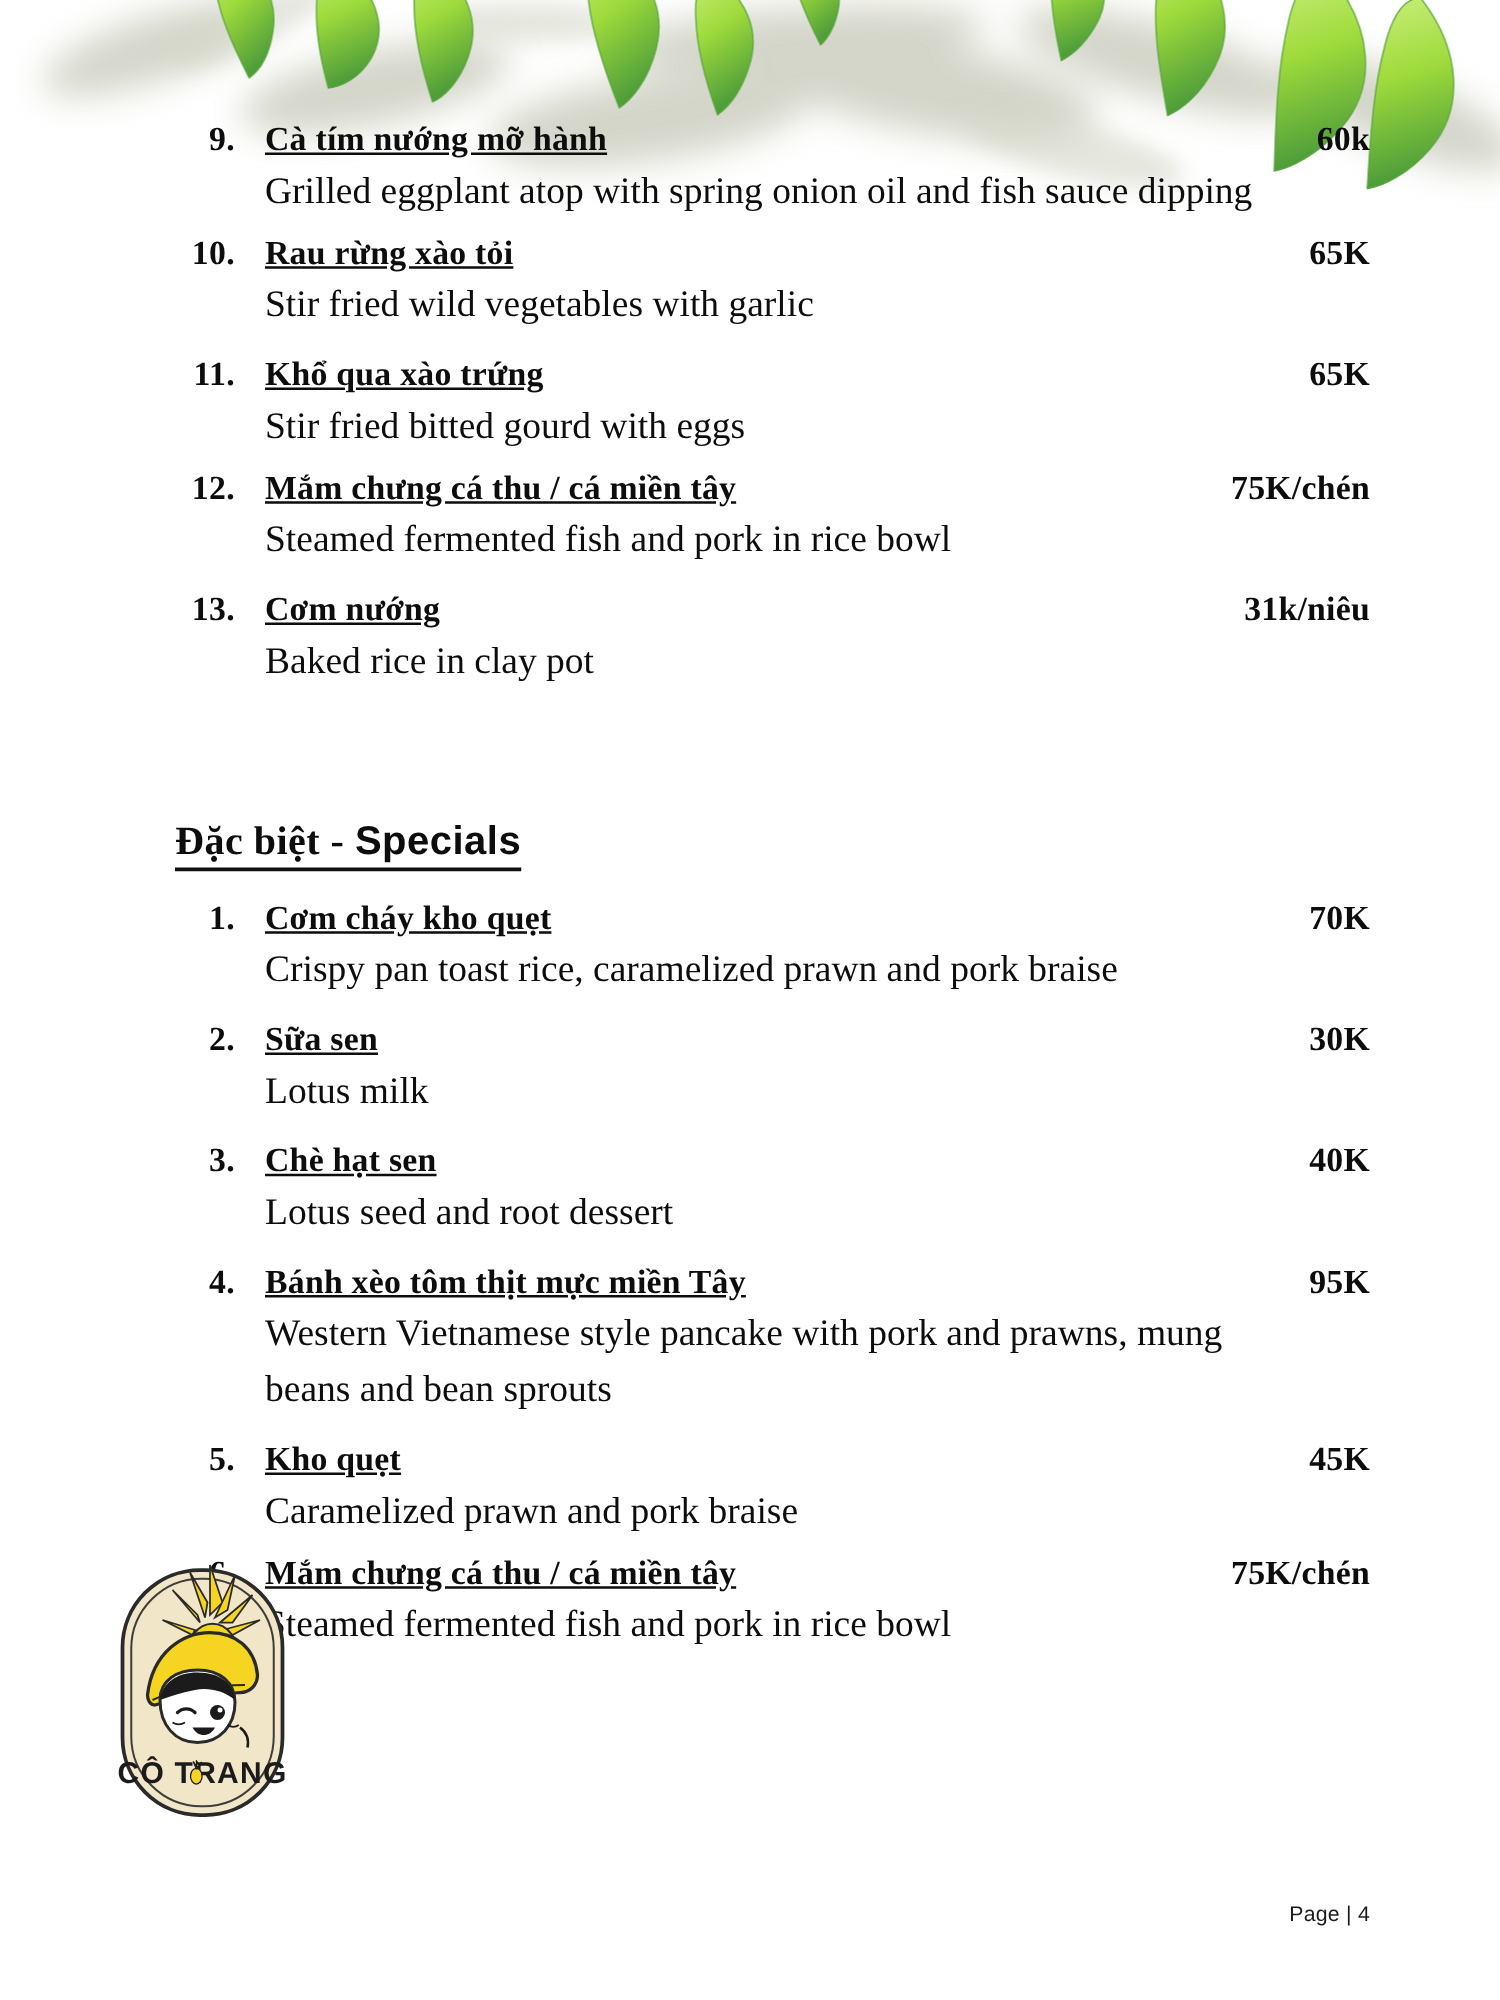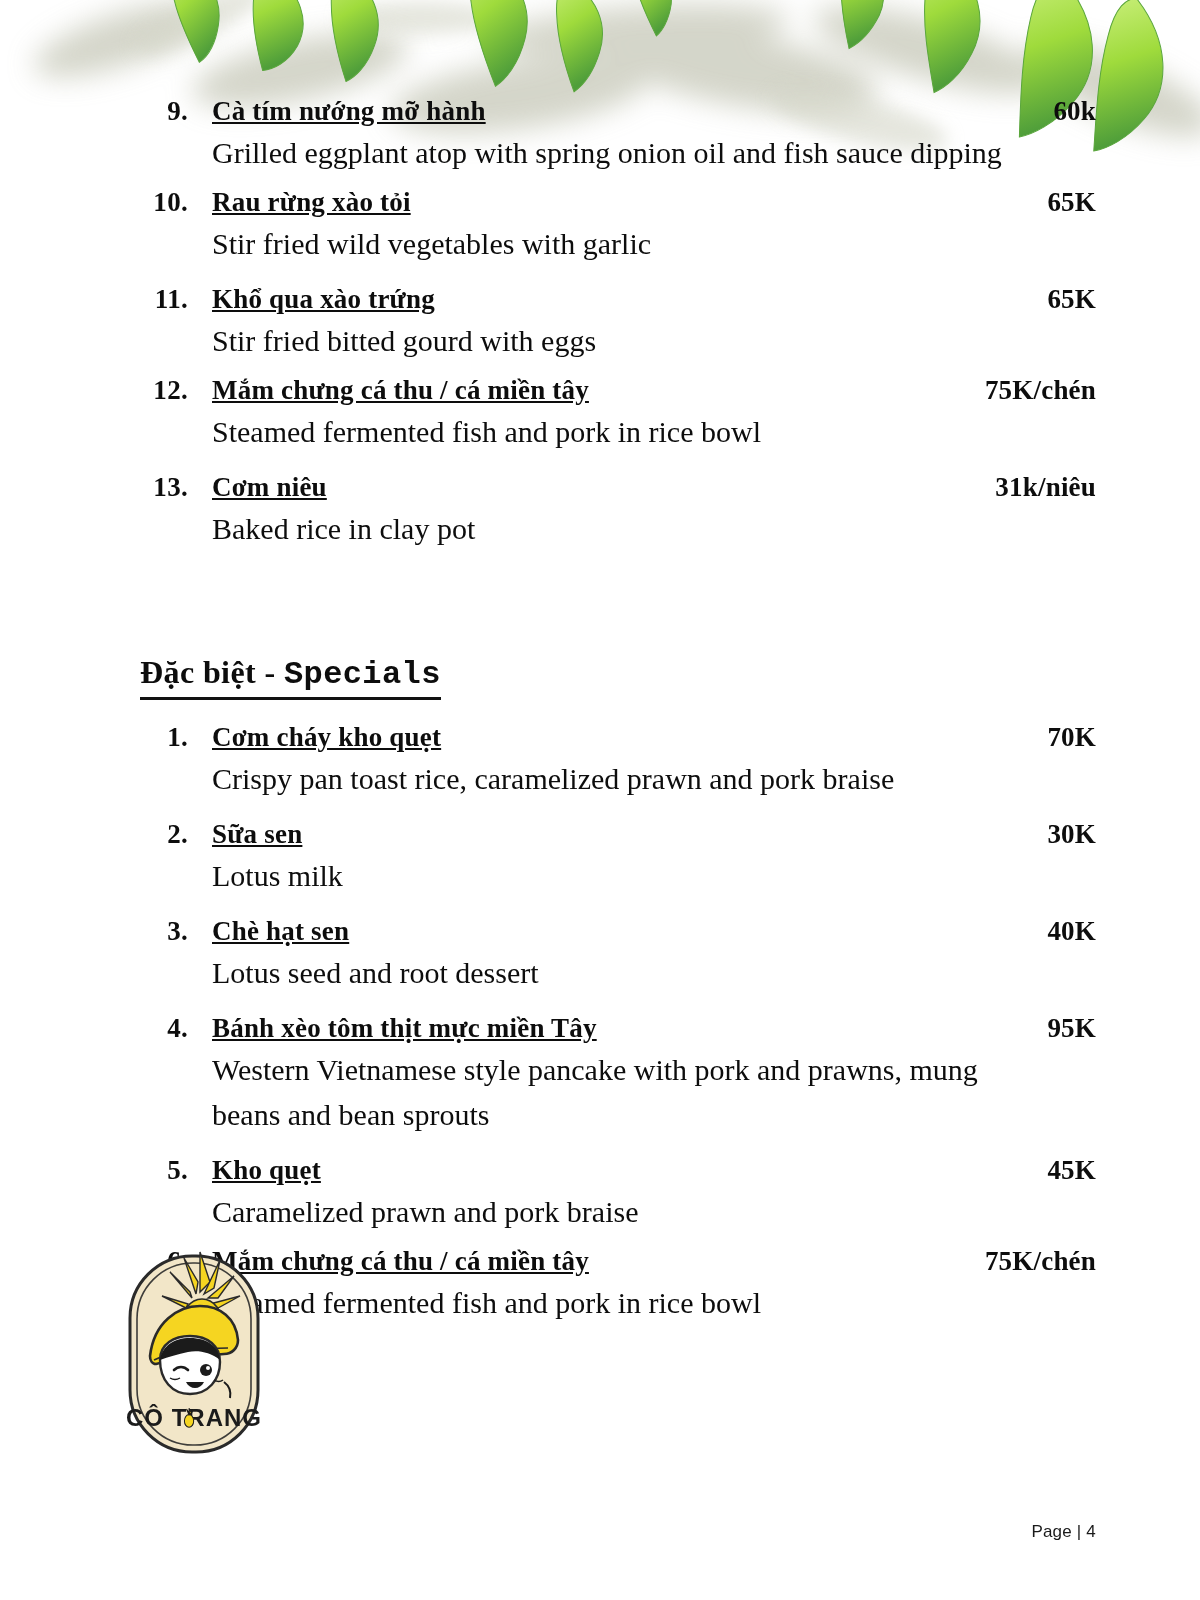--- a/index.html
+++ b/index.html
@@ -87,28 +87,28 @@
     margin: 96px 0 14px 12px;
     display: inline-block;
     font-size: 32px;
     font-weight: bold;
     letter-spacing: .4px;
     border-bottom: 3px solid #111;
     padding-bottom: 1px;
     line-height: 42px;
   }
   .section-head .latin {
-    font-family: Liberation Mono, monospace;
+    font-family: Liberation Sans, sans-serif;
     font-weight: bold;
   }
 
   
   .logo {
     position: absolute;
-    left: 124px;
+    left: 92px;
     top: 1248px;
     width: 140px;
     height: 212px;
   }
 
   
   .footer {
     position: absolute;
     right: 104px;
     bottom: 58px;
@@ -210,21 +210,21 @@
           <span class="price">75K/chén</span>
         </div>
         <div class="desc">Steamed fermented fish and pork in rice bowl</div>
       </div>
 
       <div class="gap-sm"></div>
 
       <div class="entry">
         <div class="entry-head">
           <span class="num">13.</span>
-          <span class="title">Cơm niêu</span>
+          <span class="title">Cơm nướng</span>
           <span class="price">31k/niêu</span>
         </div>
         <div class="desc">Baked rice in clay pot</div>
       </div>
 
     </div>
 
     
     <div class="section-head">
       <span>Đặc biệt</span><span> - </span><span class="latin">Specials</span>

